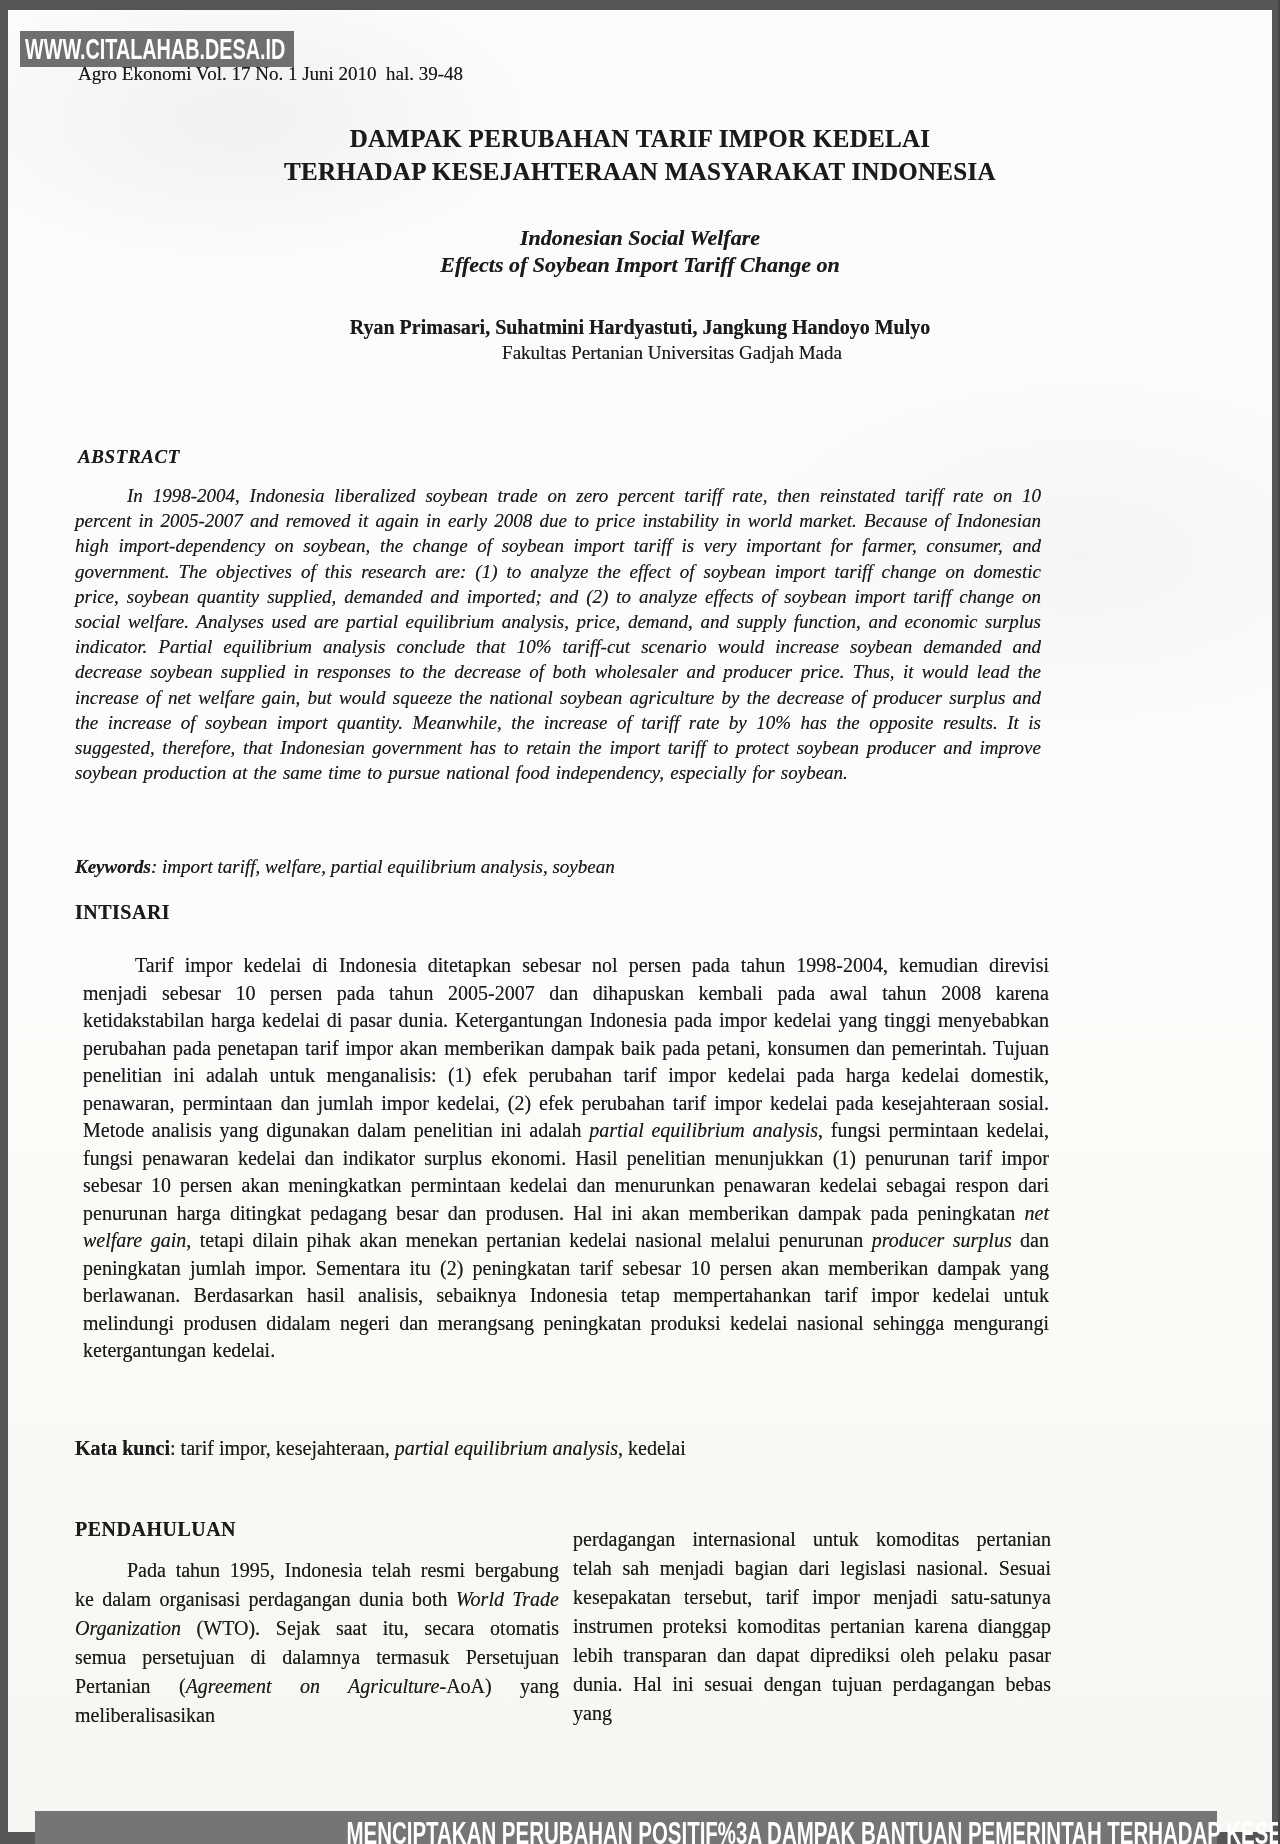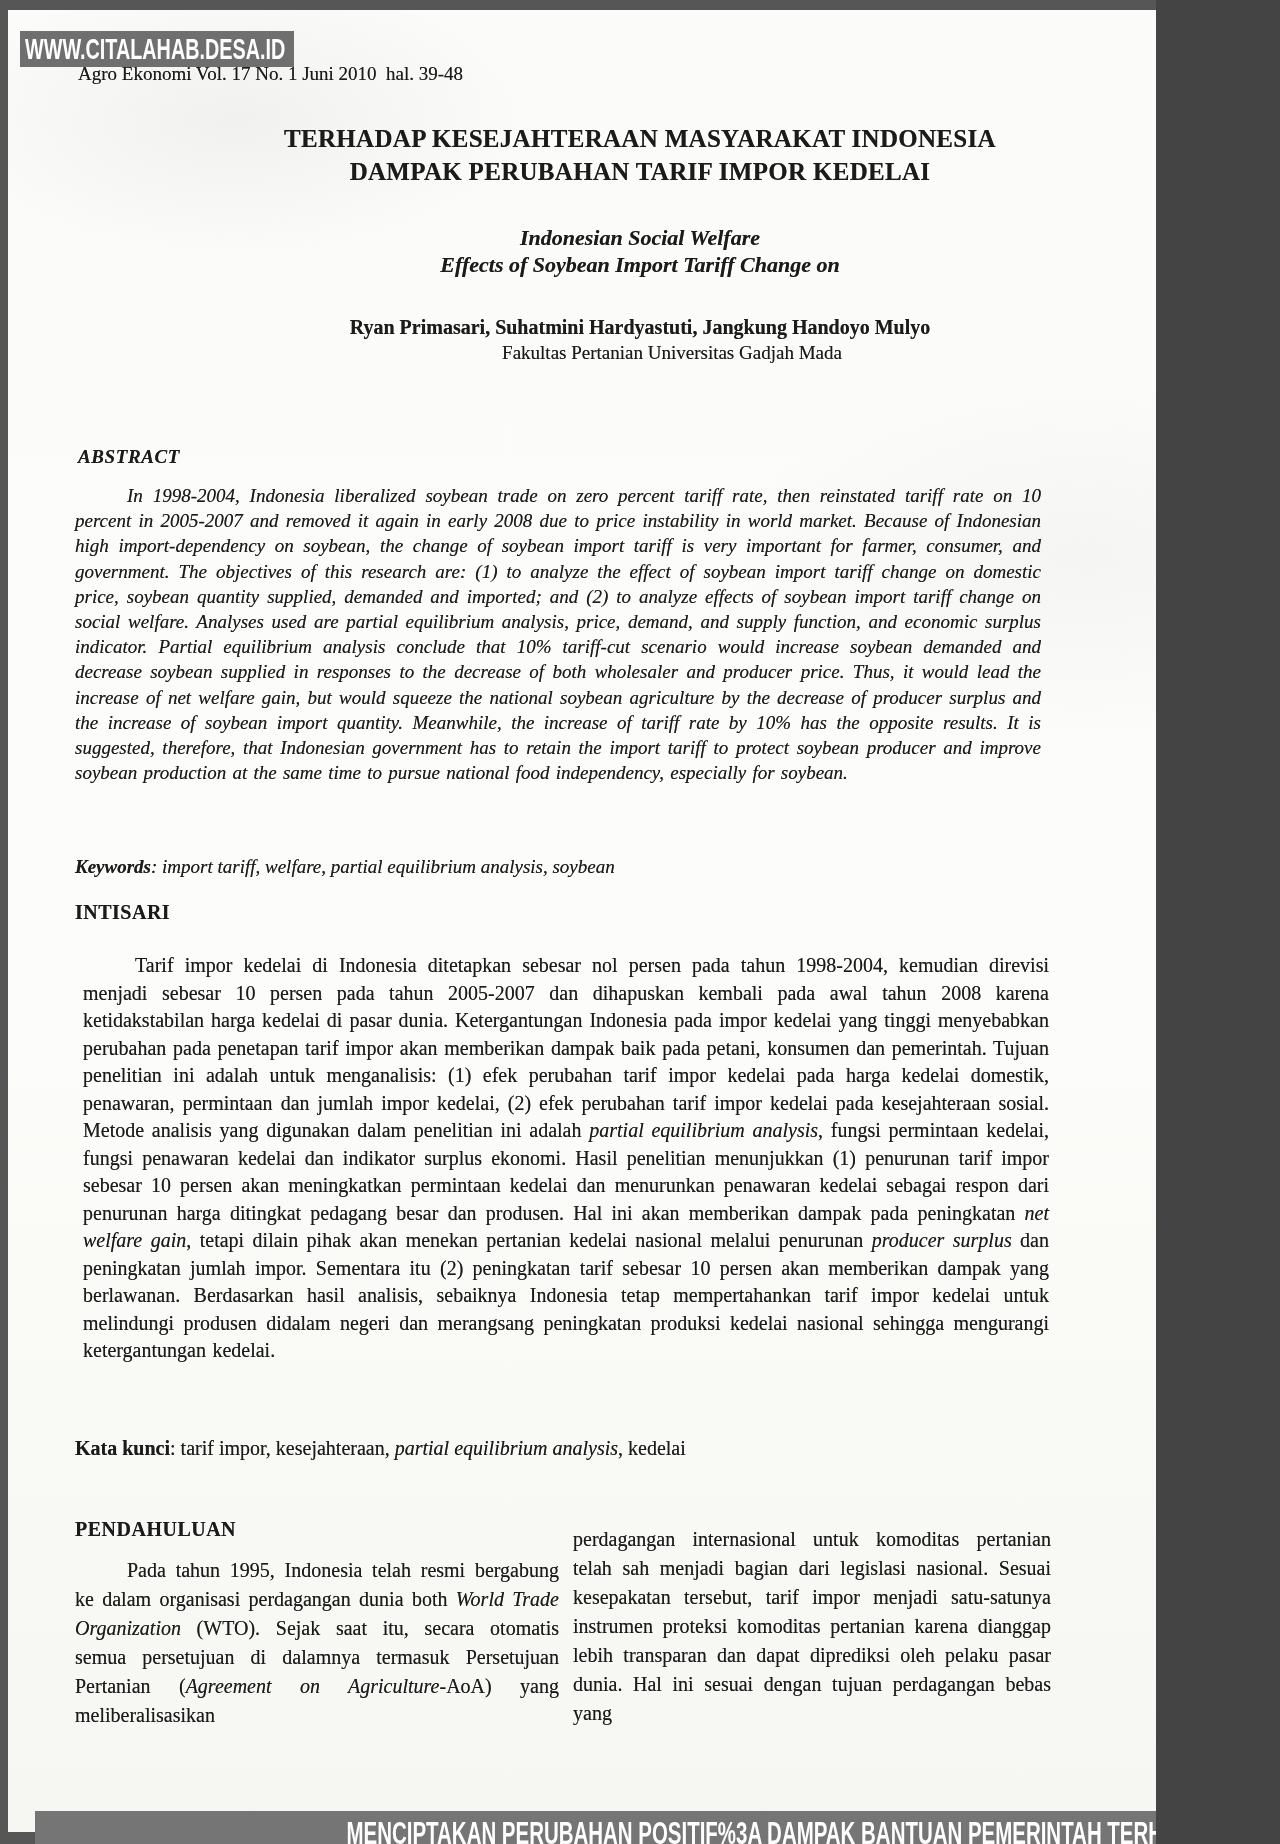--- a/index.html
+++ b/index.html
@@ -1,17 +1,17 @@
 <!DOCTYPE html>
 <html style="--frame: #565656; --paper: #fbfbf9; --banner: #6f6f6f; --footerBanner: #757575; --ink: #1b1b1b; --bannerText: #ffffff;"><head>
 <meta charset="utf-8">
 <style>
   html,body{margin:0;padding:0;background:#444;}
   .screen{
-    position:relative;width:1156px;height:1844px;overflow:hidden;
+    position:relative;width:1278px;height:1844px;overflow:hidden;
     background:var(--frame,#565656);
     font-family:"Liberation Serif",serif;color:var(--ink,#1b1b1b);
     text-shadow:0 0 .6px rgba(35,35,35,.65);
   }
   .page{
     position:absolute;left:8px;top:10px;width:1264px;height:1822px;
     background:
       radial-gradient(420px 200px at 18% 6%, rgba(120,120,120,.08), transparent 70%),
       radial-gradient(500px 260px at 85% 30%, rgba(120,120,120,.05), transparent 70%),
       linear-gradient(180deg,#fbfbf9 0%,#fcfcfa 55%,#f6f6f2 100%);
@@ -66,22 +66,22 @@
 <div class="screen">
   <div class="page"></div>
 
   <div class="watermark">
     <span class="cond">WWW.CITALAHAB.DESA.ID</span>
   </div>
 
   <div class="journal">Agro Ekonomi Vol. 17 No. 1 Juni 2010  hal. 39-48</div>
 
   <div class="title">
+    <div>DAMPAK PERUBAHAN TARIF IMPOR KEDELAI</div>
     <div>TERHADAP KESEJAHTERAAN MASYARAKAT INDONESIA</div>
-    <div>DAMPAK PERUBAHAN TARIF IMPOR KEDELAI</div>
   </div>
 
   <div class="etitle">
     <div>Indonesian Social Welfare</div>
     <div>Effects of Soybean Import Tariff Change on</div>
   </div>
 
   <div class="authors">Ryan Primasari, Suhatmini Hardyastuti, Jangkung Handoyo Mulyo</div>
   <div class="affil">Fakultas Pertanian Universitas Gadjah Mada</div>
 

